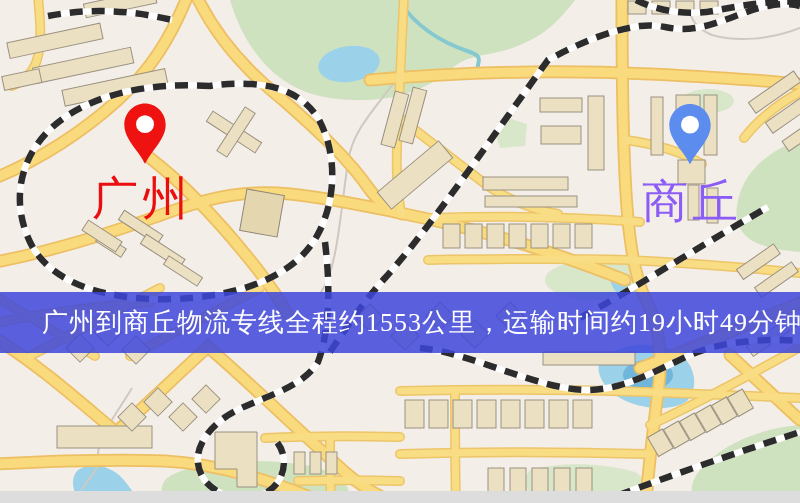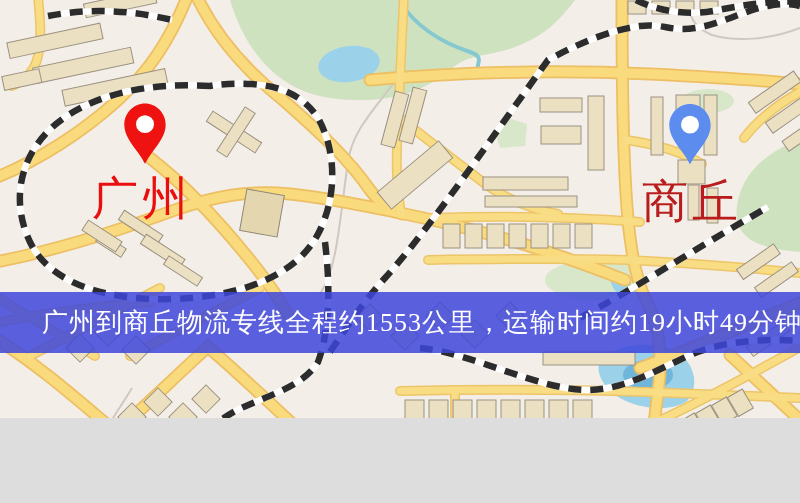--- a/index.html
+++ b/index.html
@@ -1,17 +1,17 @@
 <!DOCTYPE html>
 <html><head>
 <meta charset="utf-8">
 <style>
   html,body{margin:0;padding:0;background:#ddd;}
   .stage{
-    position:relative;width:800px;height:418px;overflow:hidden;
+    position:relative;width:800px;height:491px;overflow:hidden;
     font-family:"Liberation Sans",sans-serif;background:#f4eee8;
   }
   svg.map{position:absolute;left:0;top:0;}
   
   .road-c{fill:none;stroke:#edbf63;stroke-width:13;stroke-linecap:round;}
   .road-f{fill:none;stroke:#f9da7d;stroke-width:9.5;stroke-linecap:round;}
   .road-c2{fill:none;stroke:#edc569;stroke-width:10;stroke-linecap:round;}
   .road-f2{fill:none;stroke:#f9dd85;stroke-width:7;stroke-linecap:round;}
   .rail-base{fill:none;stroke:#fdfdfd;stroke-width:6.5;}
   .rail-dash{fill:none;stroke:#2c2c2c;stroke-width:6.5;stroke-dasharray:13 9;}
@@ -25,21 +25,21 @@
   .river{fill:none;stroke:#85c8cf;stroke-width:4;}
   
   .pin{position:absolute;}
   .pin svg{display:block;}
   
   .city-label{
     position:absolute;font-family:"Liberation Serif","DejaVu Serif",serif;
     font-size:46px;font-weight:400;letter-spacing:4px;line-height:1;white-space:nowrap;
   }
   .origin-label{left:92px;top:176px;color:#ea0e0e;}
-  .dest-label{left:642px;top:179px;color:#b91c1c;}
+  .dest-label{left:642px;top:179px;color:#8b5cf6;}
   
   .banner{
     position:absolute;left:0;right:0;top:292px;height:61px;
     background:rgba(62,70,218,0.85);
     display:flex;align-items:center;padding-left:42px;box-sizing:border-box;
   }
   .banner span{
     color:#ffffff;font-family:"Liberation Serif","DejaVu Serif",serif;
     font-size:26px;letter-spacing:1px;white-space:nowrap;
   }

